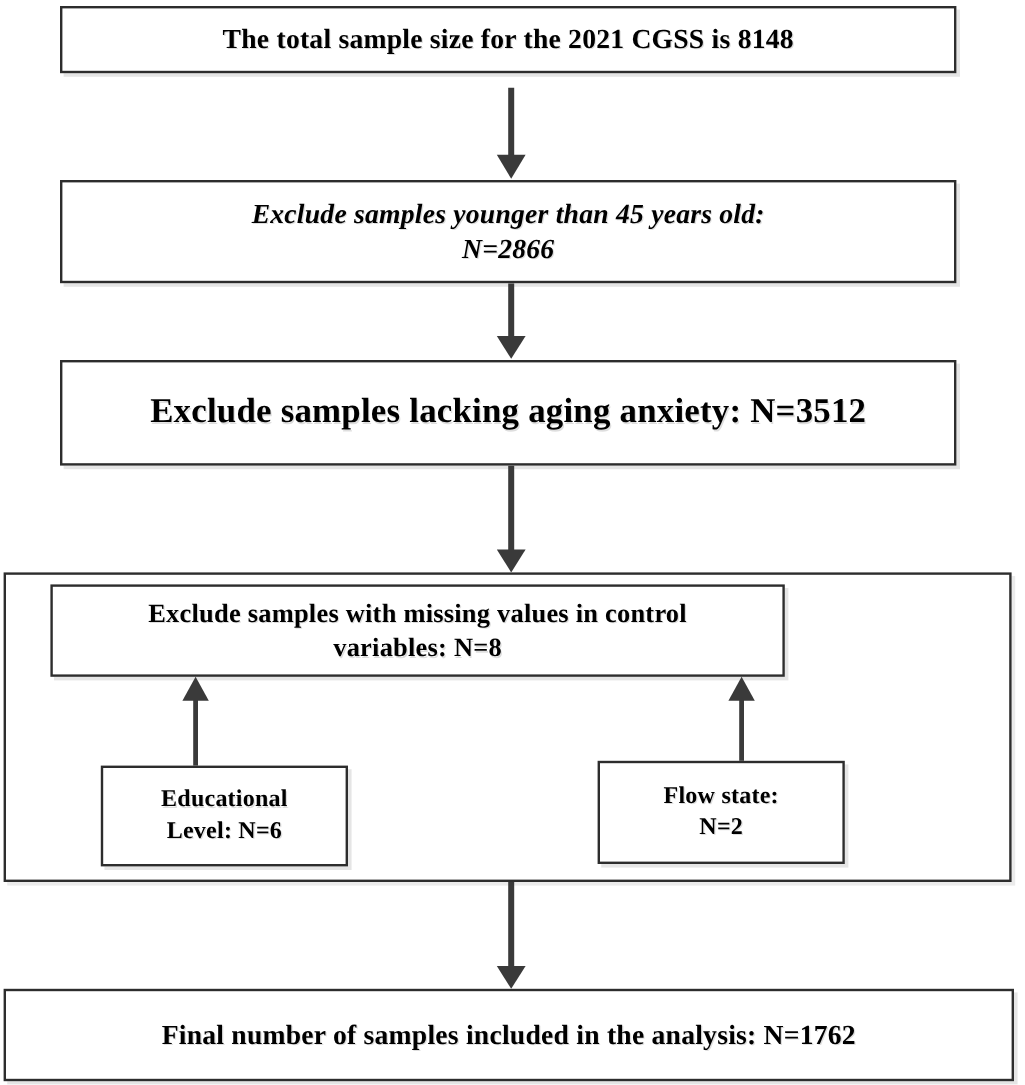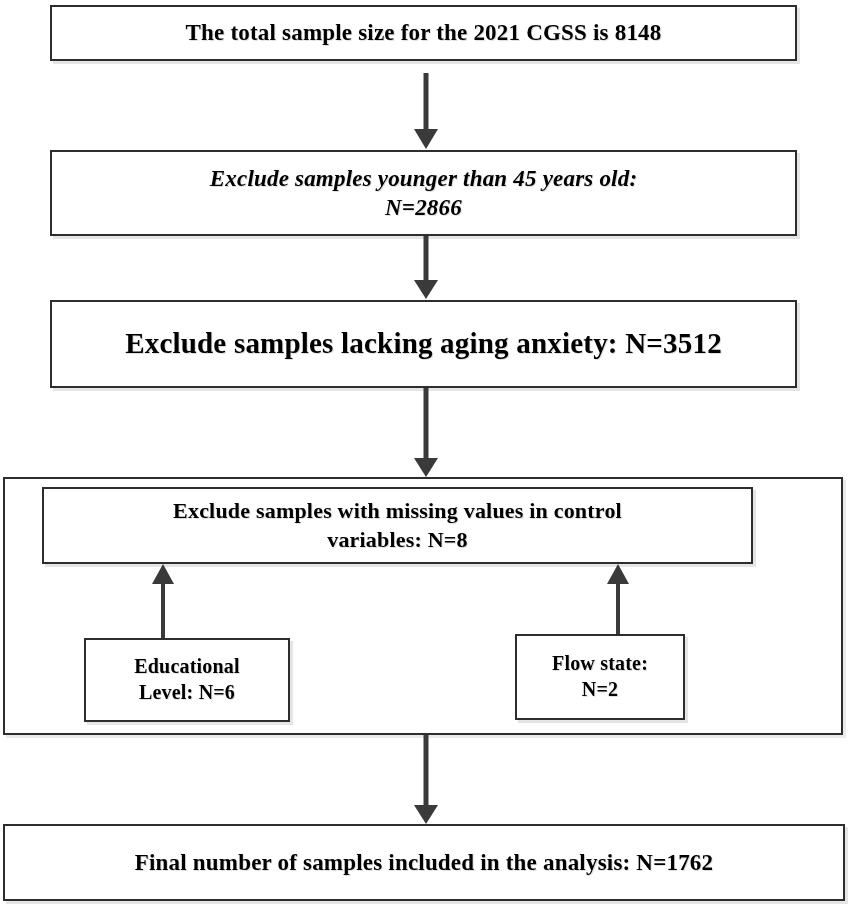--- a/index.html
+++ b/index.html
@@ -47,23 +47,23 @@
   #node-anxiety     { left: 50px;  top: 300px; width: 747px; height: 88px;  }
 
   #group-control {
     position: absolute;
     left: 3px;  top: 477px;  width: 840px; height: 258px;
     box-sizing: border-box;
     background: #ffffff;
     border: 2px solid #2d2d2d;
     box-shadow: 3px 3px 0 0 rgba(0,0,0,0.08);
   }
-  #node-missing     { left: 42px;  top: 487px; width: 711px; height: 77px;  }
+  #node-missing     { left: 42px;  top: 487px; width: 612px; height: 77px;  }
   #node-education   { left: 60px;  top: 638px; width: 206px; height: 84px; margin-left: 24px;  }
-  #node-flow        { left: 515px; top: 634px; width: 170px; height: 86px;  }
+  #node-flow        { left: 498px; top: 634px; width: 206px; height: 86px;  }
   #node-final       { left: 3px;   top: 824px; width: 842px; height: 77px;  }
 
   #node-total   .node-text { font-size: 23px; }
   #node-age     .node-text { font-size: 23px; }
   #node-anxiety .node-text { font-size: 29px; }
   #node-missing .node-text { font-size: 22px; }
   #node-final   .node-text { font-size: 23px; }
   #node-education .node-text,
   #node-flow      .node-text { font-size: 20px; }
 

